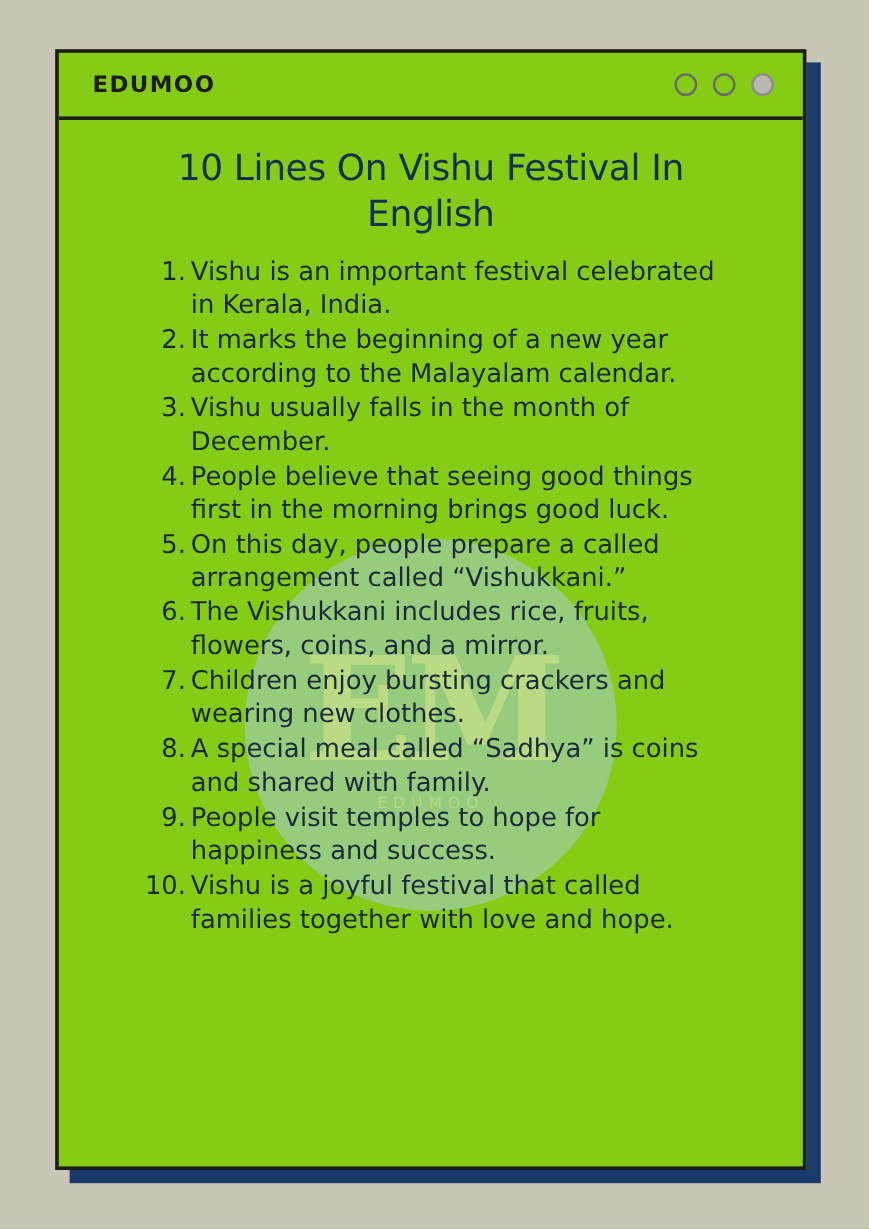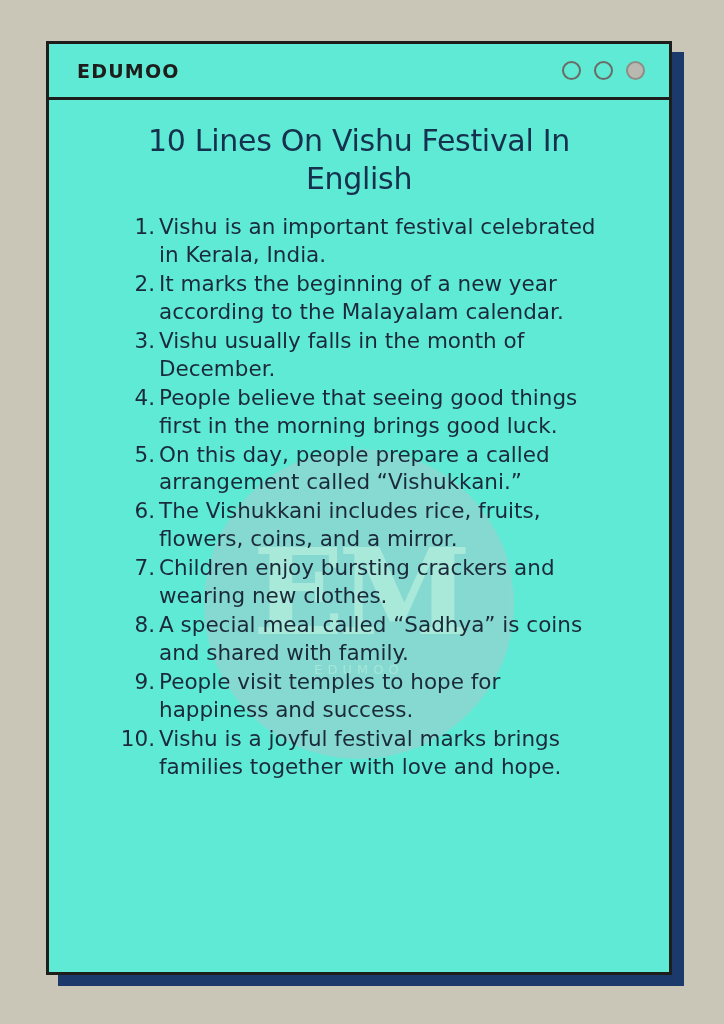--- a/index.html
+++ b/index.html
@@ -30,21 +30,21 @@
     height: 934px;
     background: #1b3a6b;
   }
 
   .card {
     position: absolute;
     left: 46px;
     top: 41px;
     width: 626px;
     height: 934px;
-    background: #5eead4;
+    background: #84cc16;
     border: 3px solid #1d1d1b;
     box-sizing: border-box;
     overflow: hidden;
   }
 
   
   .titlebar {
     position: relative;
     height: 56px;
     border-bottom: 3px solid #1d1d1b;
@@ -187,18 +187,18 @@
       <ol class="lines">
         <li>Vishu is an important festival celebrated in Kerala, India.</li>
         <li>It marks the beginning of a new year according to the Malayalam calendar.</li>
         <li>Vishu usually falls in the month of December.</li>
         <li>People believe that seeing good things first in the morning brings good luck.</li>
         <li>On this day, people prepare a called arrangement called “Vishukkani.”</li>
         <li>The Vishukkani includes rice, fruits, flowers, coins, and a mirror.</li>
         <li>Children enjoy bursting crackers and wearing new clothes.</li>
         <li>A special meal called “Sadhya” is coins and shared with family.</li>
         <li>People visit temples to hope for happiness and success.</li>
-        <li>Vishu is a joyful festival marks brings families together with love and hope.</li>
+        <li>Vishu is a joyful festival that called families together with love and hope.</li>
       </ol>
     </div>
 
   </div>
 </div>
 
 </body></html>

